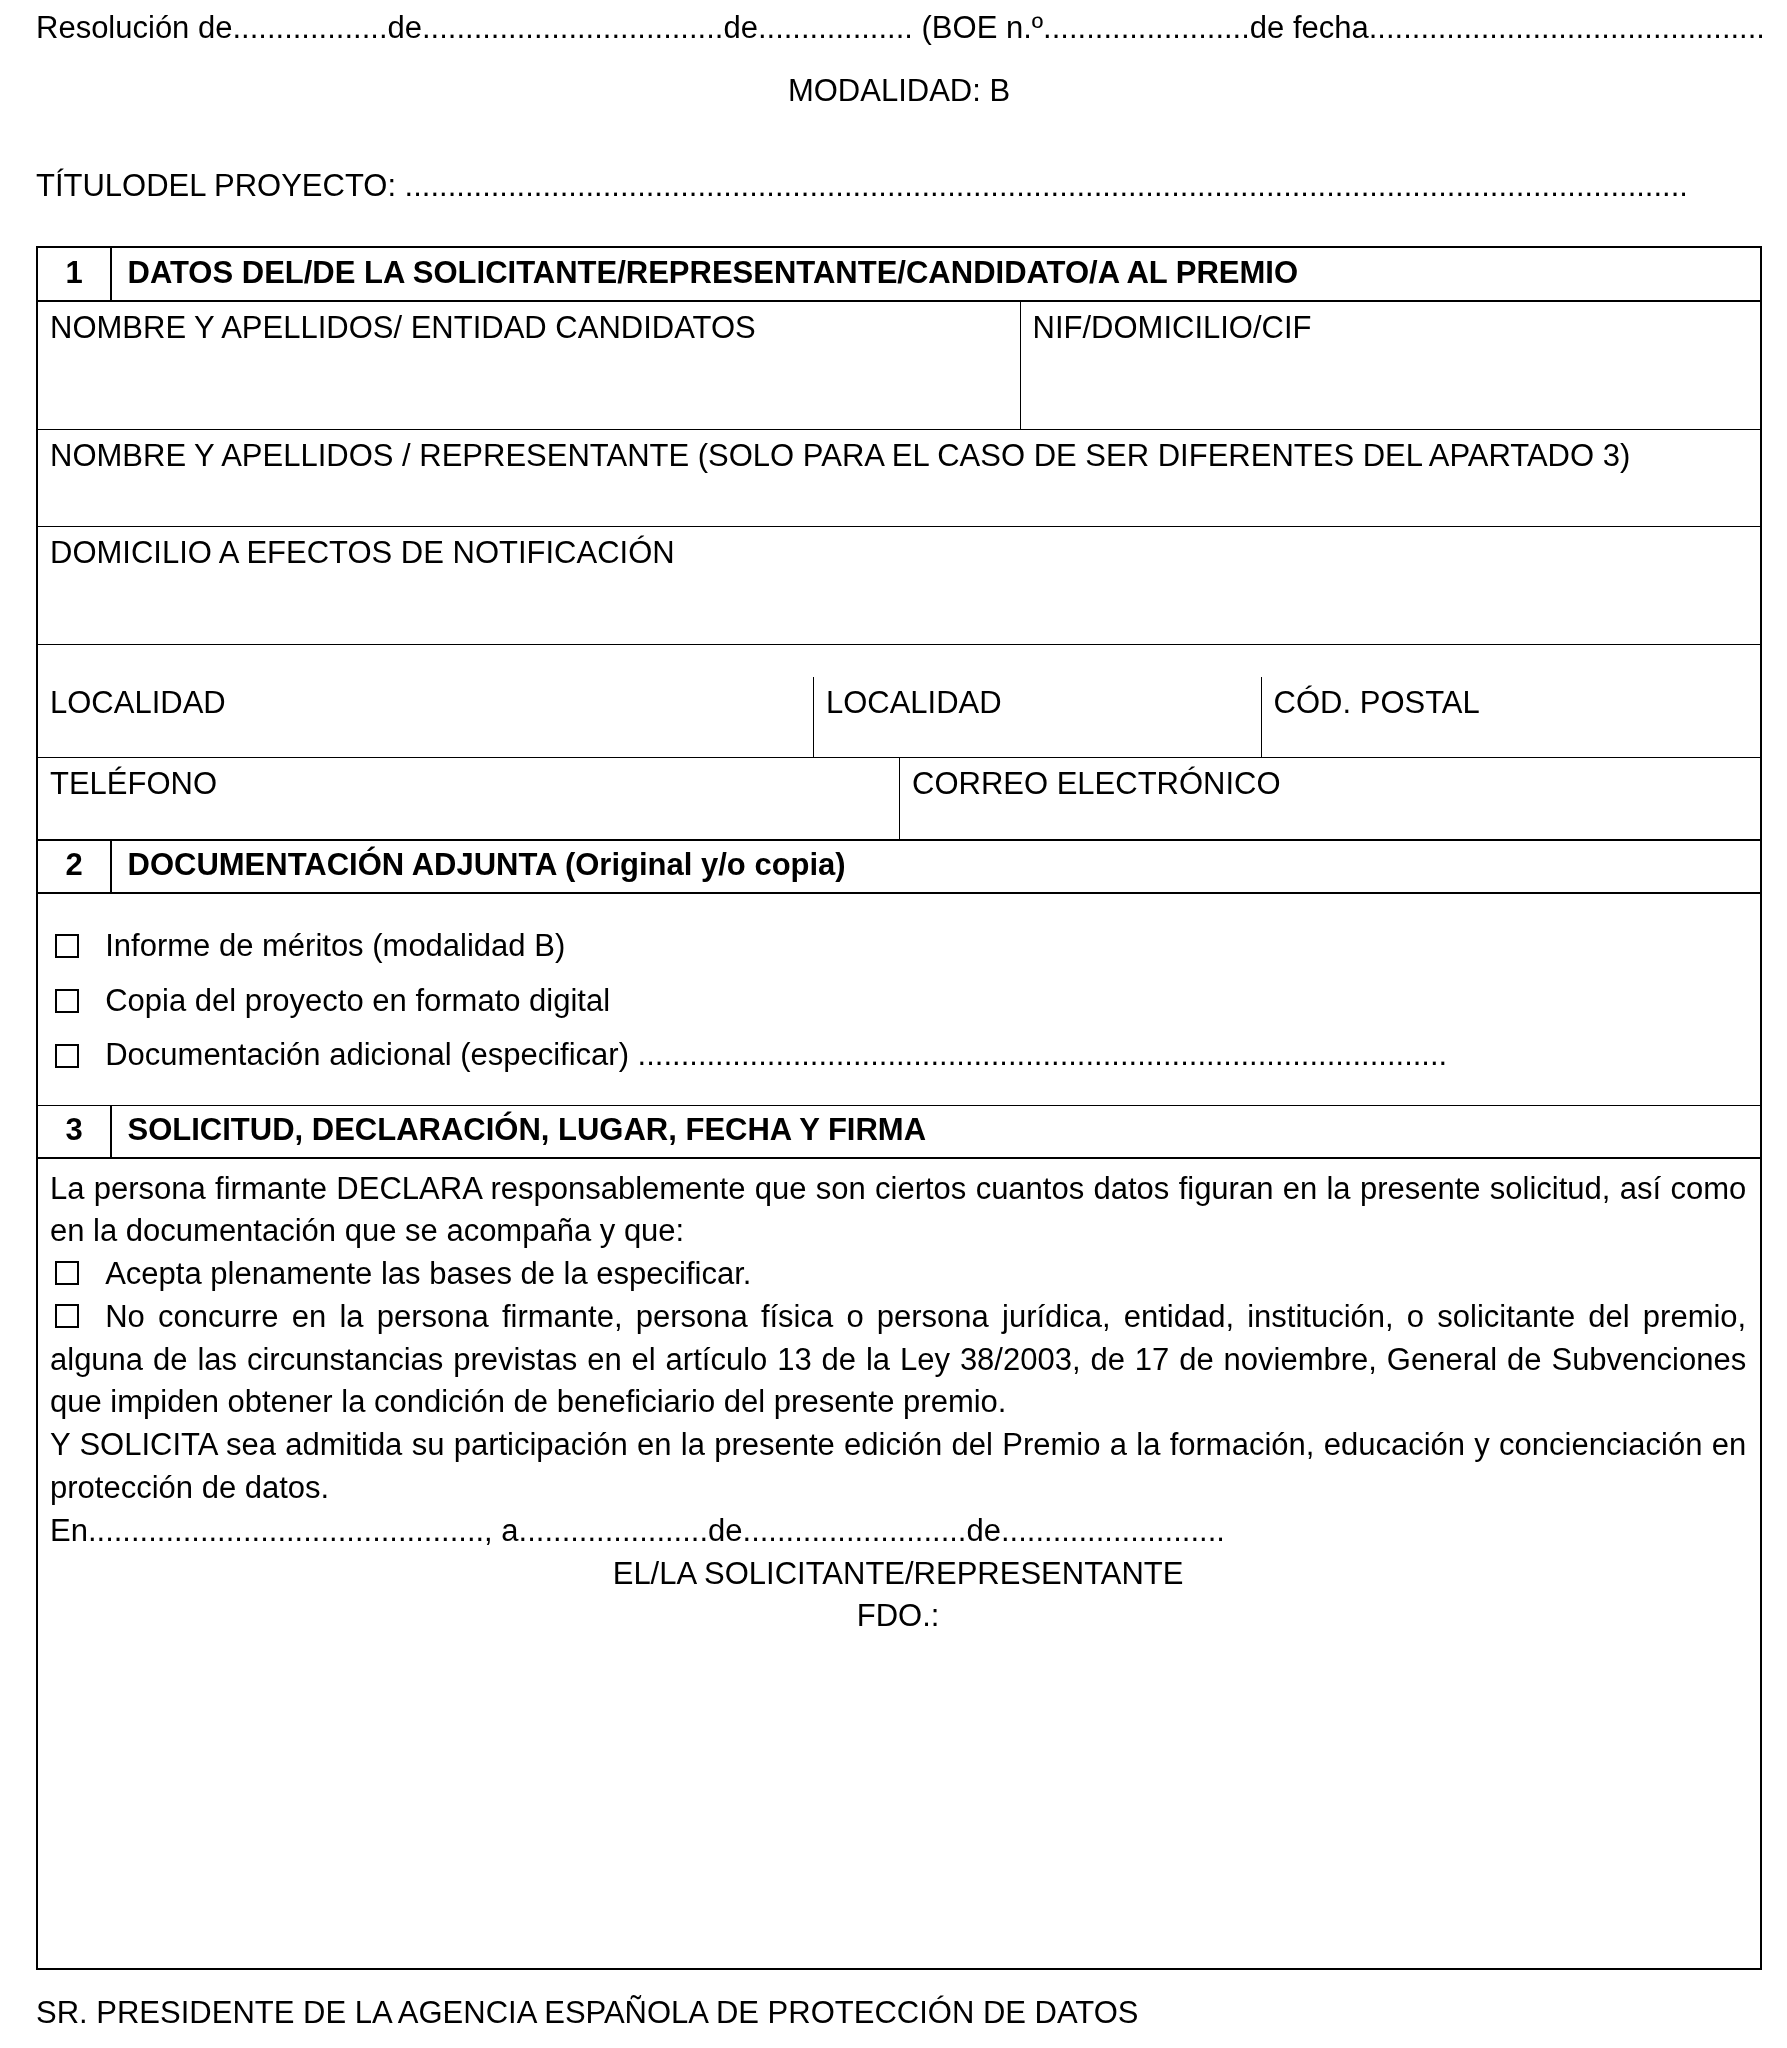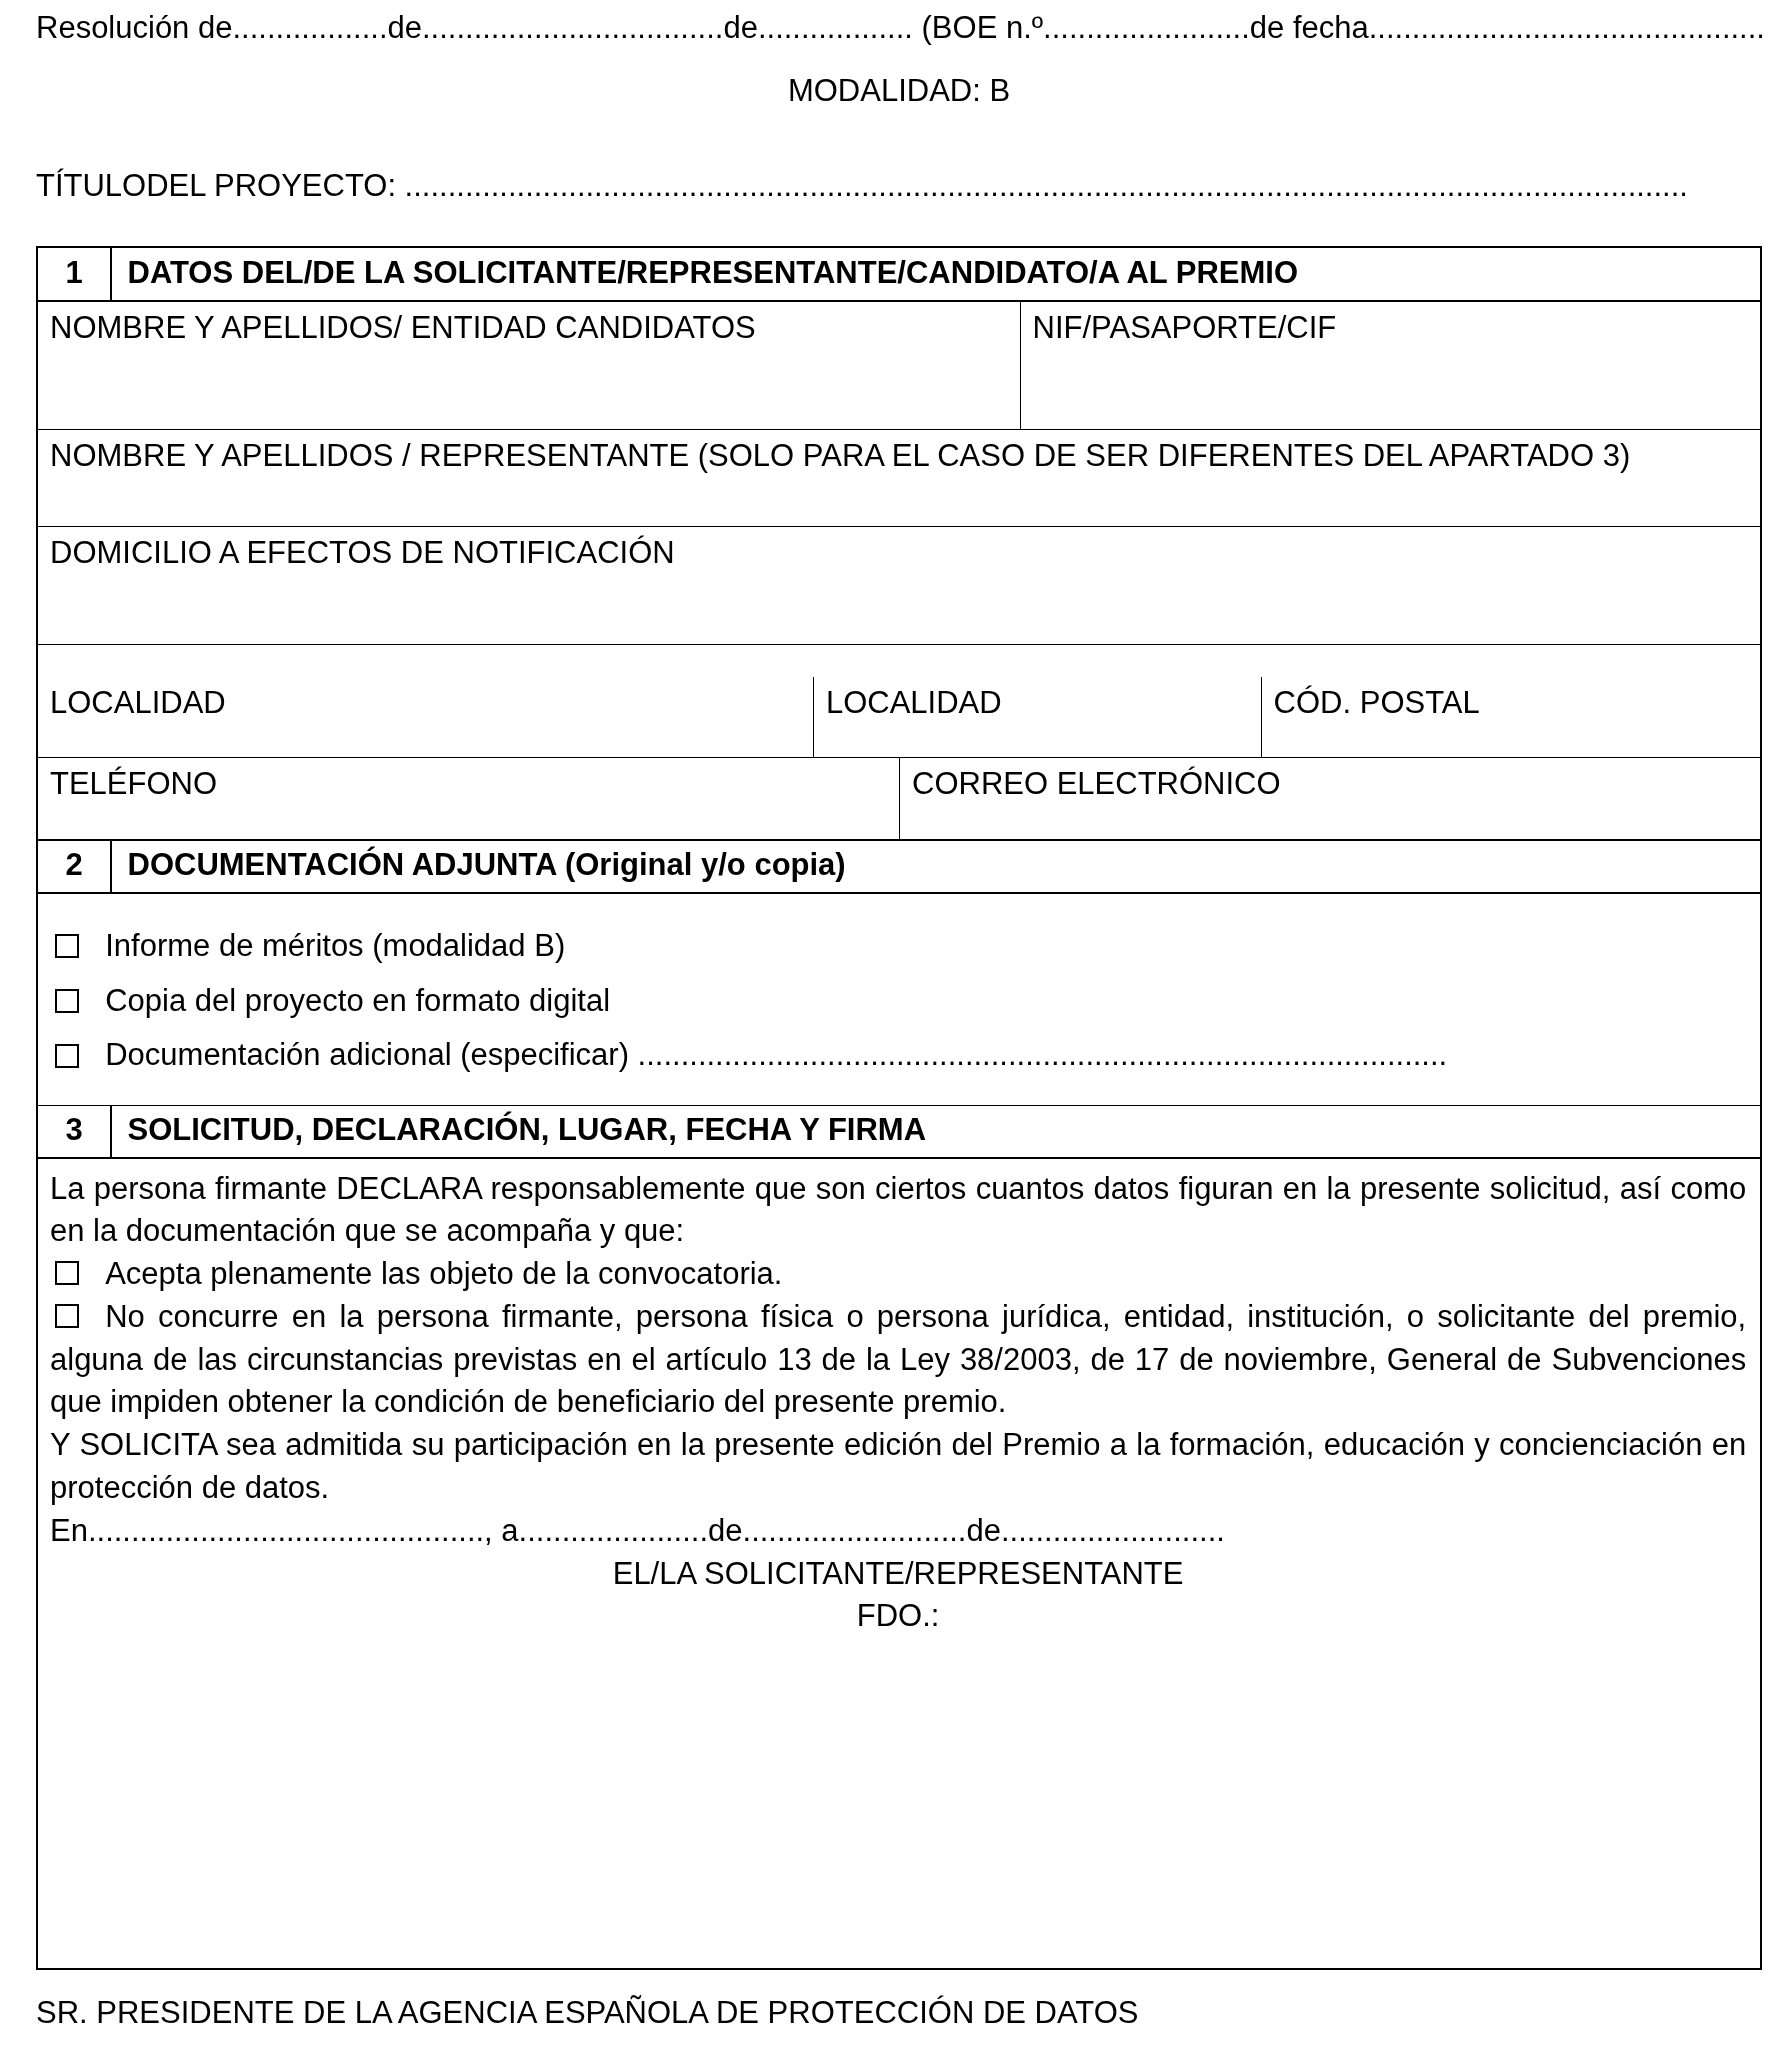--- a/index.html
+++ b/index.html
@@ -169,21 +169,21 @@
     <div class="sec-header">
       <div class="sec-num">1</div>
       <div class="sec-title">DATOS DEL/DE LA SOLICITANTE/REPRESENTANTE/CANDIDATO/A AL PREMIO</div>
     </div>
 
     <div class="row r1">
       <div class="cell c-nombre">
         <span>NOMBRE Y APELLIDOS/ ENTIDAD CANDIDATOS</span>
       </div>
       <div class="cell c-nif">
-        <span>NIF/PASAPORTE/CIF</span>
+        <span>NIF/DOMICILIO/CIF</span>
       </div>
     </div>
 
     <div class="row r2">
       <div class="cell c-full">
         <span>NOMBRE Y APELLIDOS / REPRESENTANTE (SOLO PARA EL CASO DE SER DIFERENTES DEL APARTADO 3)</span>
       </div>
     </div>
 
     <div class="row r3">
@@ -235,21 +235,21 @@
 
     <div class="sec-header mid">
       <div class="sec-num">3</div>
       <div class="sec-title">SOLICITUD, DECLARACIÓN, LUGAR, FECHA Y FIRMA</div>
     </div>
 
     <div class="row declaration">
       <p class="decl-intro">La persona firmante DECLARA responsablemente que son ciertos cuantos datos figuran en la presente solicitud, así como en la documentación que se acompaña y que:</p>
 
       <p class="decl-item">
-        <span class="checkbox"></span><span>Acepta plenamente las objeto de la convocatoria.</span>
+        <span class="checkbox"></span><span>Acepta plenamente las bases de la especificar.</span>
       </p>
 
       <p class="decl-item">
         <span class="checkbox"></span><span>No concurre en la persona firmante, persona física o persona jurídica, entidad, institución, o solicitante del premio, alguna de las circunstancias previstas en el artículo 13 de la Ley 38/2003, de 17 de noviembre, General de Subvenciones que impiden obtener la condición de beneficiario del presente premio.</span>
       </p>
 
       <p class="decl-solicita">Y SOLICITA sea admitida su participación en la presente edición del Premio a la formación, educación y concienciación en protección de datos.</p>
 
       <p class="decl-fecha">En.............................................., a......................de..........................de..........................</p>
 

